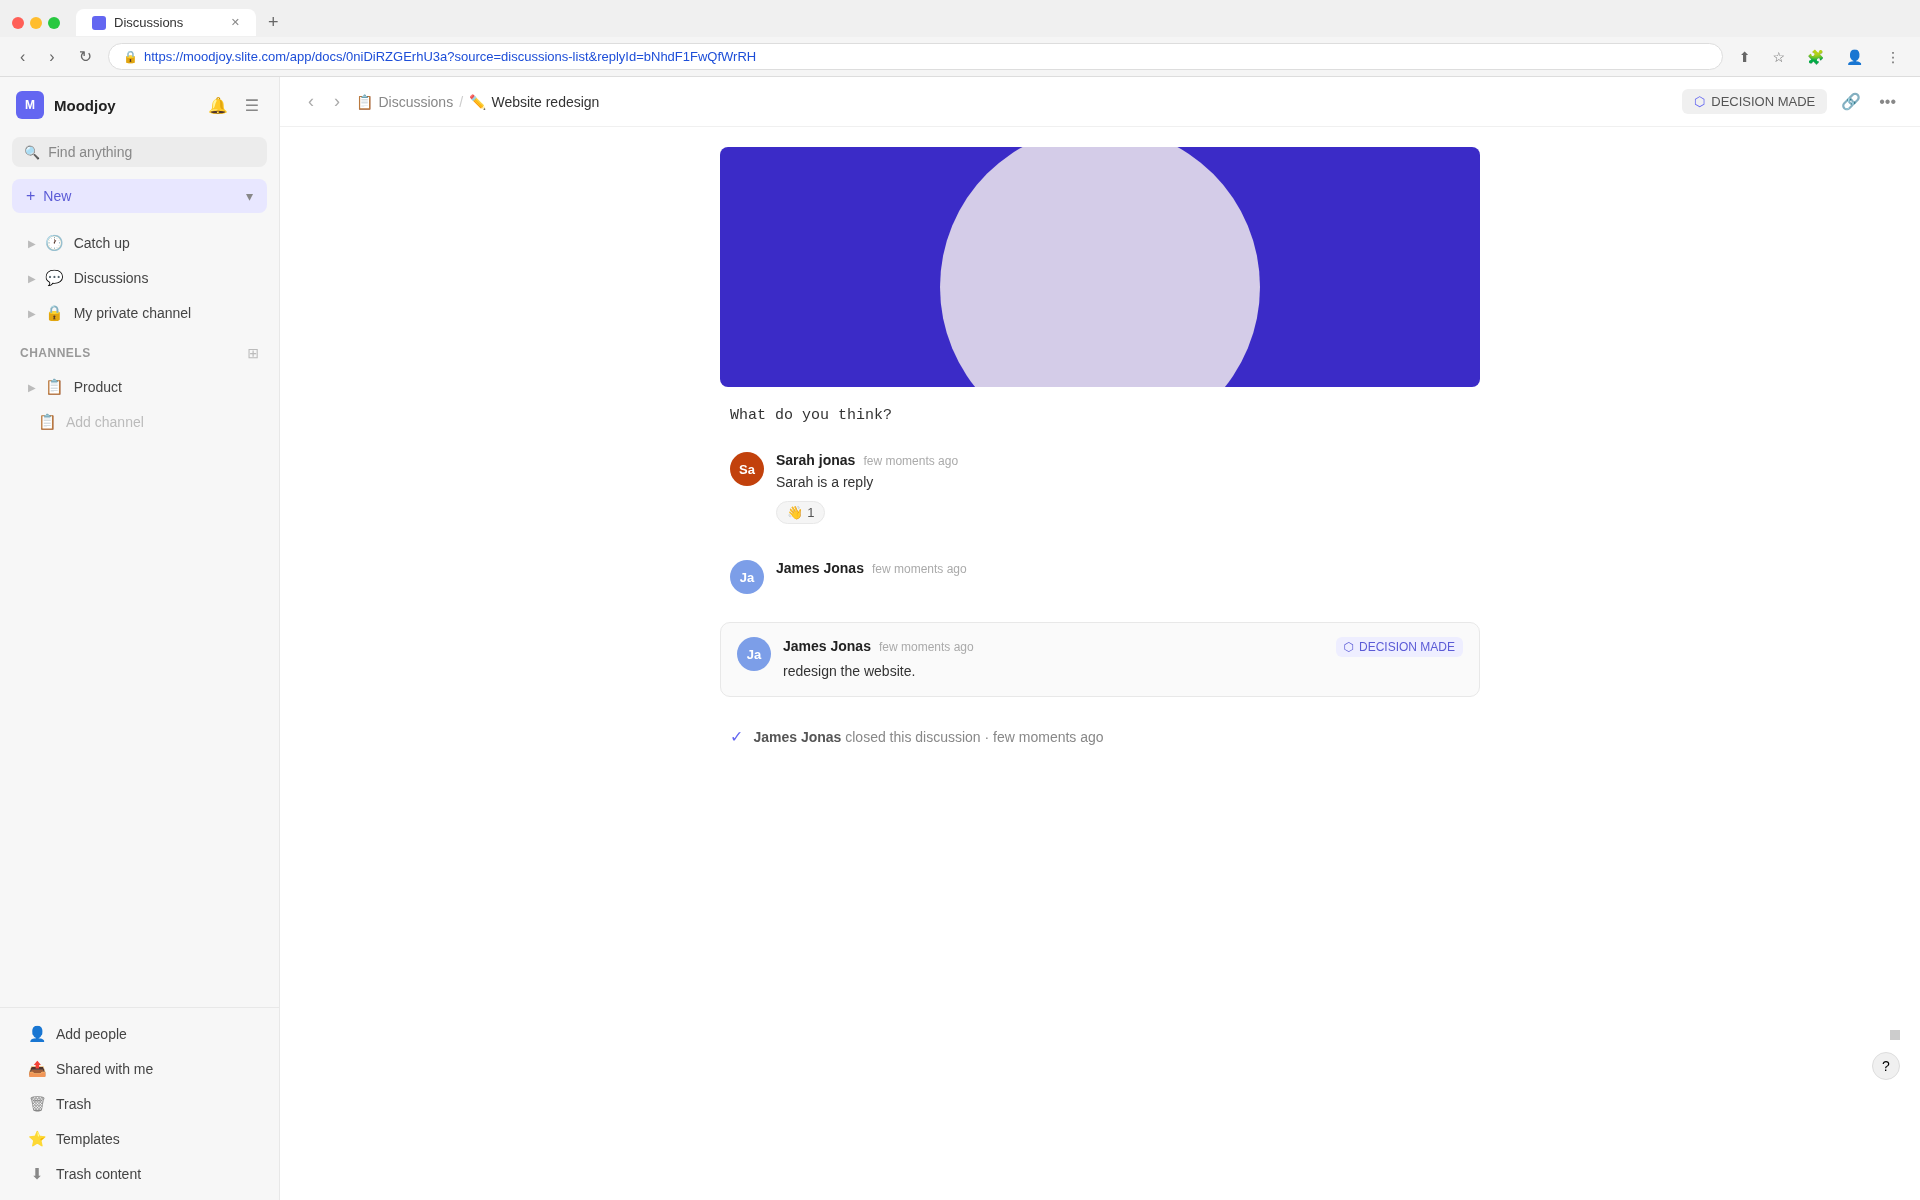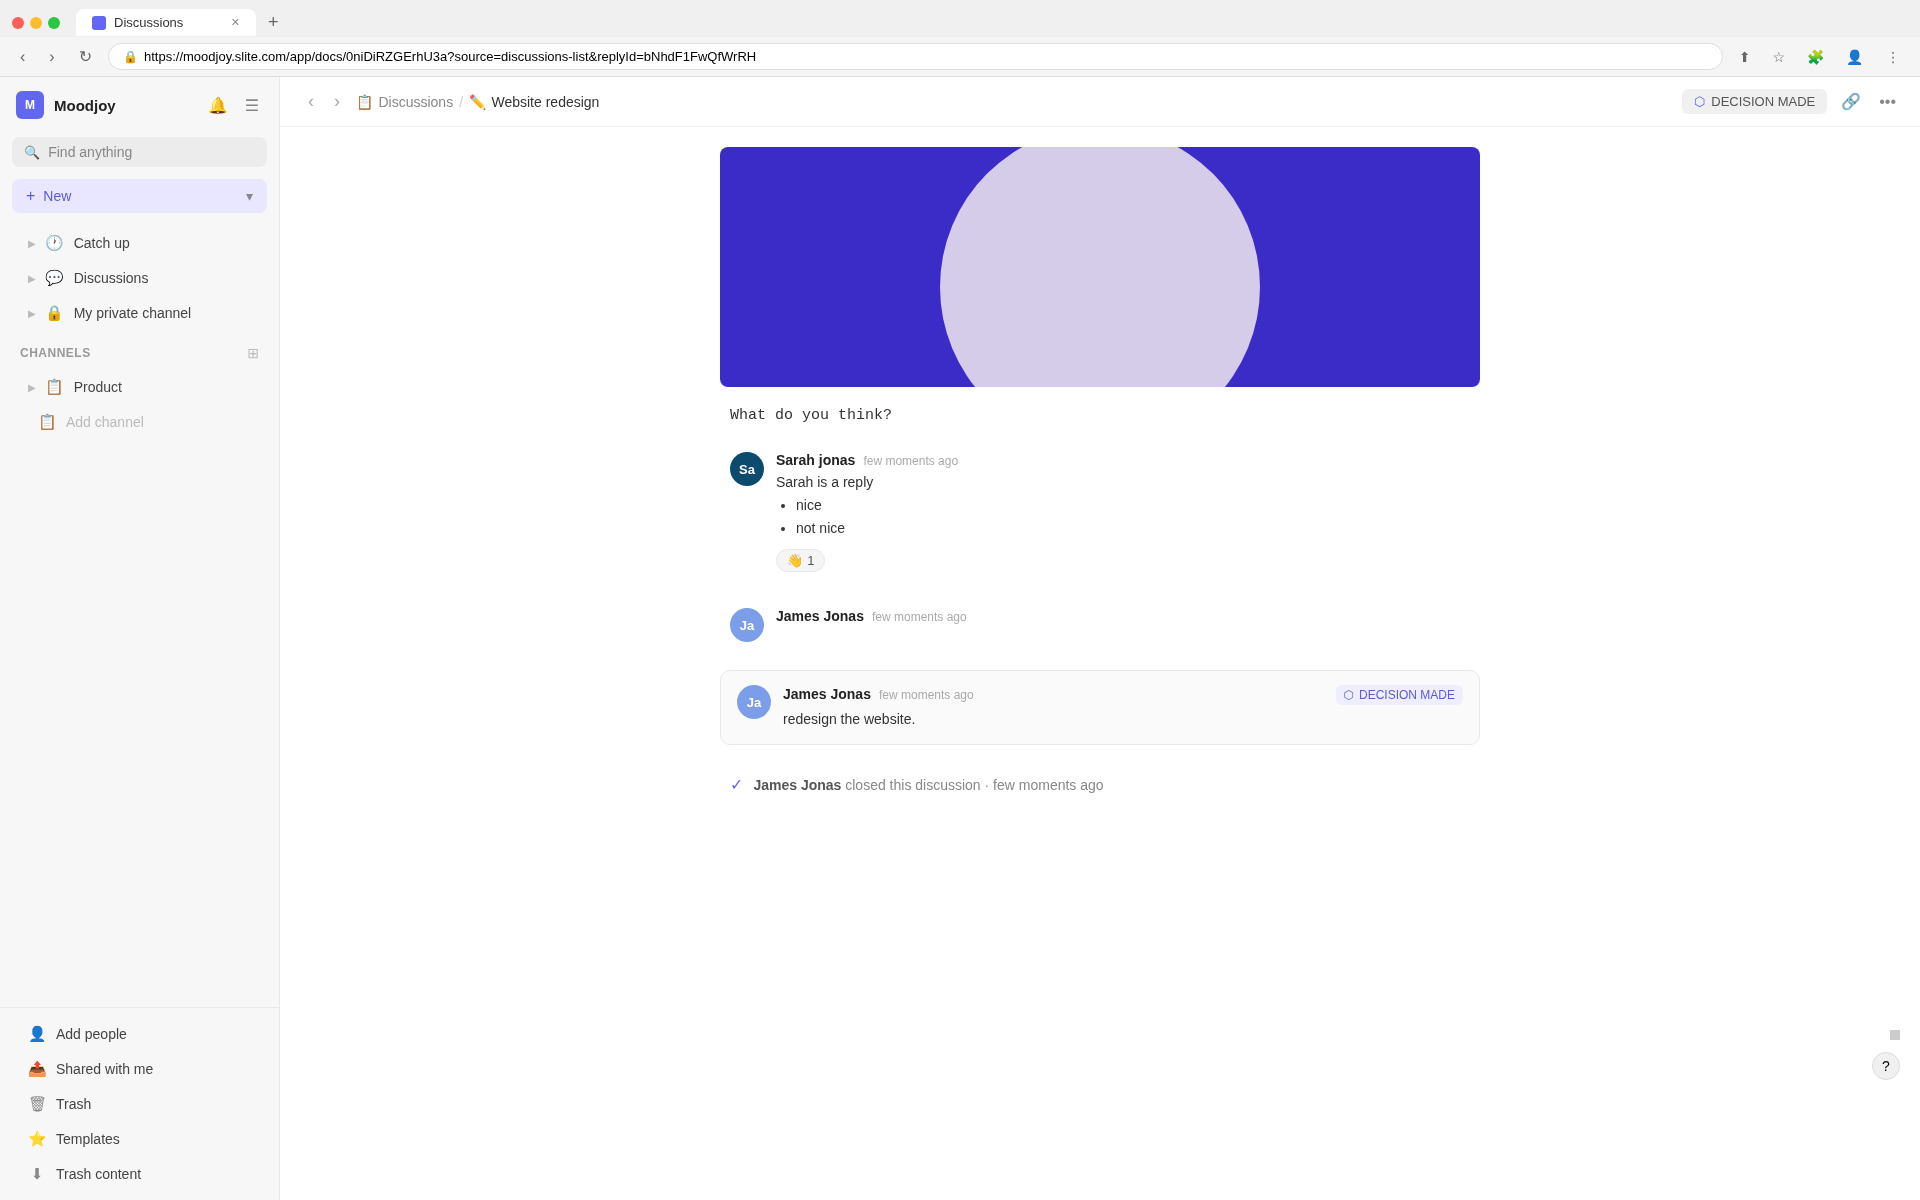--- a/index.html
+++ b/index.html
@@ -14,21 +14,21 @@
     .wc-yellow { background: #ffbd2e; }
     .wc-green { background: #28c840; }
     .tab { background: #fff; border-radius: 8px 8px 0 0; padding: 6px 16px; display: flex; align-items: center; gap: 8px; font-size: 13px; color: #333; min-width: 180px; }
     .tab-icon { width: 14px; height: 14px; background: #6366f1; border-radius: 3px; flex-shrink: 0; }
     .tab-close { margin-left: auto; color: #888; font-size: 11px; cursor: pointer; }
     .tab-new { background: none; border: none; font-size: 18px; color: #666; cursor: pointer; padding: 4px 8px; }
     .nav-bar { display: flex; align-items: center; padding: 6px 12px; gap: 8px; background: #f5f5f5; }
     .nav-btn { background: none; border: none; cursor: pointer; color: #666; font-size: 16px; padding: 4px 8px; border-radius: 4px; }
     .address-bar { flex: 1; background: #fff; border: 1px solid #ddd; border-radius: 20px; padding: 5px 14px; font-size: 13px; color: #333; display: flex; align-items: center; gap: 6px; }
     .address-bar .lock { color: #888; font-size: 12px; }
-    .address-text { color: #000000; font-size: 13px; }
+    .address-text { color: #1d4ed8; font-size: 13px; }
     .nav-actions { display: flex; gap: 6px; }
     .nav-action-btn { background: none; border: none; cursor: pointer; color: #666; font-size: 14px; padding: 4px 8px; }
 
     
     .app { display: flex; flex: 1; overflow: hidden; }
 
     
     .sidebar { width: 280px; flex-shrink: 0; background: #f7f7f7; border-right: 1px solid #e8e8e8; display: flex; flex-direction: column; padding: 0; overflow-y: auto; }
     .sidebar-header { display: flex; align-items: center; padding: 14px 16px; gap: 10px; }
     .app-logo { width: 28px; height: 28px; background: #6366f1; border-radius: 6px; display: flex; align-items: center; justify-content: center; color: white; font-weight: bold; font-size: 12px; flex-shrink: 0; }
@@ -77,21 +77,21 @@
     .image-block { border-radius: 8px; overflow: hidden; margin-bottom: 20px; }
     .image-visual { width: 100%; height: 240px; background: #3b2bc7; display: flex; align-items: flex-end; justify-content: center; overflow: hidden; position: relative; }
     .image-circle { width: 320px; height: 320px; background: #d4cce8; border-radius: 50%; position: absolute; bottom: -60px; }
 
     .message-text { font-size: 15px; color: #333; margin-bottom: 20px; padding: 0 10px; font-family: Liberation Mono, monospace; }
 
     
     .message { display: flex; gap: 12px; margin-bottom: 20px; padding: 8px 10px; border-radius: 8px; position: relative; }
 
     .avatar { width: 34px; height: 34px; border-radius: 50%; display: flex; align-items: center; justify-content: center; font-weight: 600; font-size: 13px; color: white; flex-shrink: 0; }
-    .avatar-sa { background: #0c4a6e; }
+    .avatar-sa { background: #c2410c; }
     .avatar-ja { background: #7c9ee8; }
 
     .message-body { flex: 1; }
     .message-header { display: flex; align-items: baseline; gap: 8px; margin-bottom: 4px; }
     .message-author { font-weight: 600; font-size: 14px; color: #222; }
     .message-time { font-size: 12px; color: #aaa; }
     .message-content { font-size: 14px; color: #333; line-height: 1.5; }
     .message-content ul { padding-left: 20px; }
     .message-content li { margin: 2px 0; }
 
@@ -274,24 +274,20 @@
           <div class="avatar avatar-sa">
             <span>Sa</span>
           </div>
           <div class="message-body">
             <div class="message-header">
               <span class="message-author">Sarah jonas</span>
               <span class="message-time">few moments ago</span>
             </div>
             <div class="message-content">
               <span>Sarah is a reply</span>
-              <ul>
-                <li>nice</li>
-                <li>not nice</li>
-              </ul>
             </div>
             <div class="reaction">
               <span>👋</span>
               <span class="reaction-count">1</span>
             </div>
           </div>
         </div>
 
         <div class="message">
           <div class="avatar avatar-ja">

